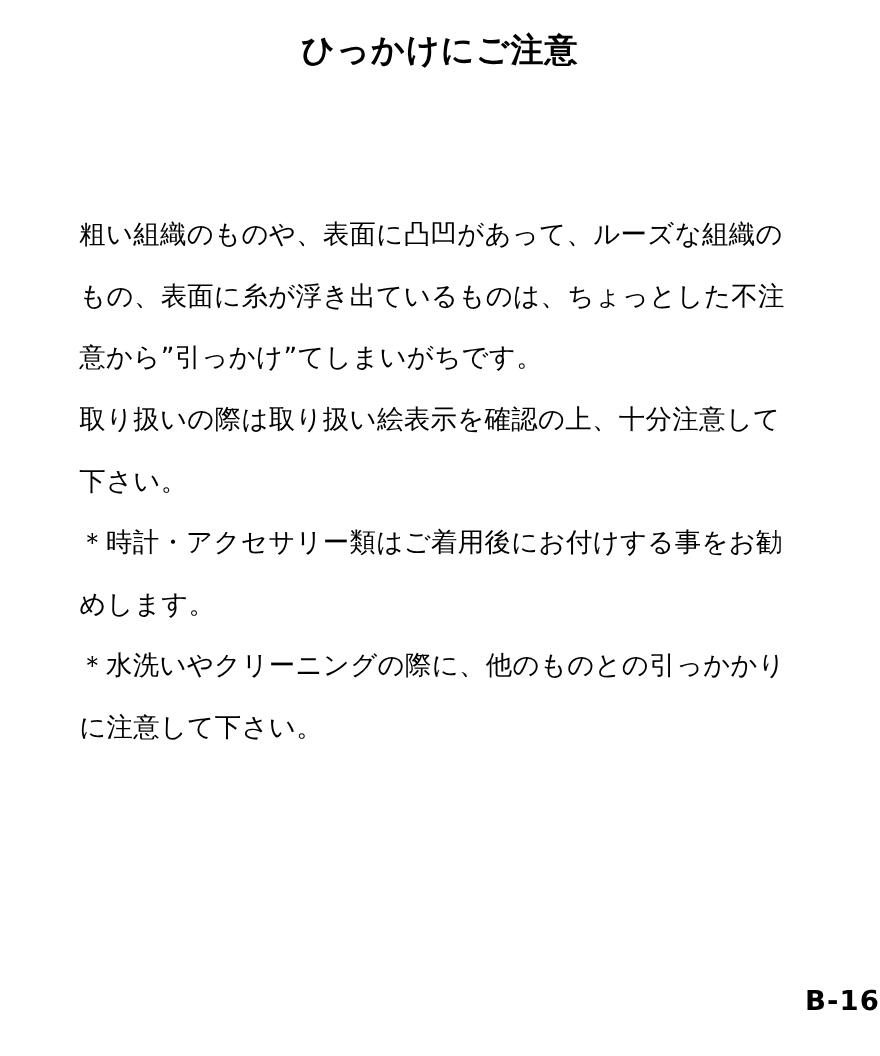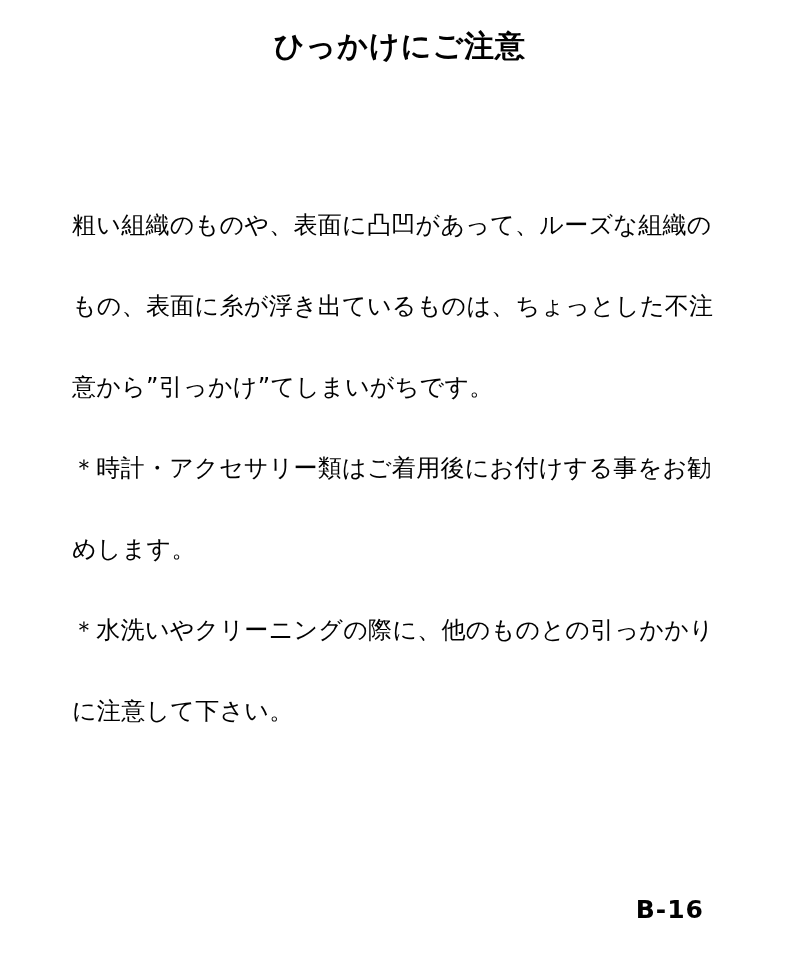--- a/index.html
+++ b/index.html
@@ -33,50 +33,50 @@
     line-height: 1.2;
   }
   .body-block {
     position: absolute;
     top: 185px;
     left: 72px;
     width: 660px;
   }
   .para {
     font-size: 24px;
-    line-height: 81px;
+    line-height: 56px;
     letter-spacing: 0.3px;
     margin: 0;
     text-align: left;
     white-space: pre-wrap;
   }
   .para + .para {
     margin-top: 0;
   }
   .page-code {
     position: absolute;
     left: 0;
     top: 895px;
     width: 800px;
     text-align: right;
-    padding-right: 96px;
     box-sizing: border-box;
     font-size: 25px;
     font-weight: bold;
     letter-spacing: 1px;
   }
 </style>
 </head>
 <body>
 
 <div class="page">
 
   <div class="doc-title">ひっかけにご注意</div>
 
   <div class="body-block">
     <p class="para">粗い組織のものや、表面に凸凹があって、ルーズな組織のもの、表面に糸が浮き出ているものは、ちょっとした不注意から”引っかけ”てしまいがちです。</p>
+    <p class="para">取り扱いの際は取り扱い絵表示を確認の上、十分注意して下さい。</p>
     <p class="para">＊時計・アクセサリー類はご着用後にお付けする事をお勧めします。</p>
     <p class="para">＊水洗いやクリーニングの際に、他のものとの引っかかりに注意して下さい。</p>
   </div>
 
   <div class="page-code">B-16</div>
 
 </div>
 
 </body></html>

